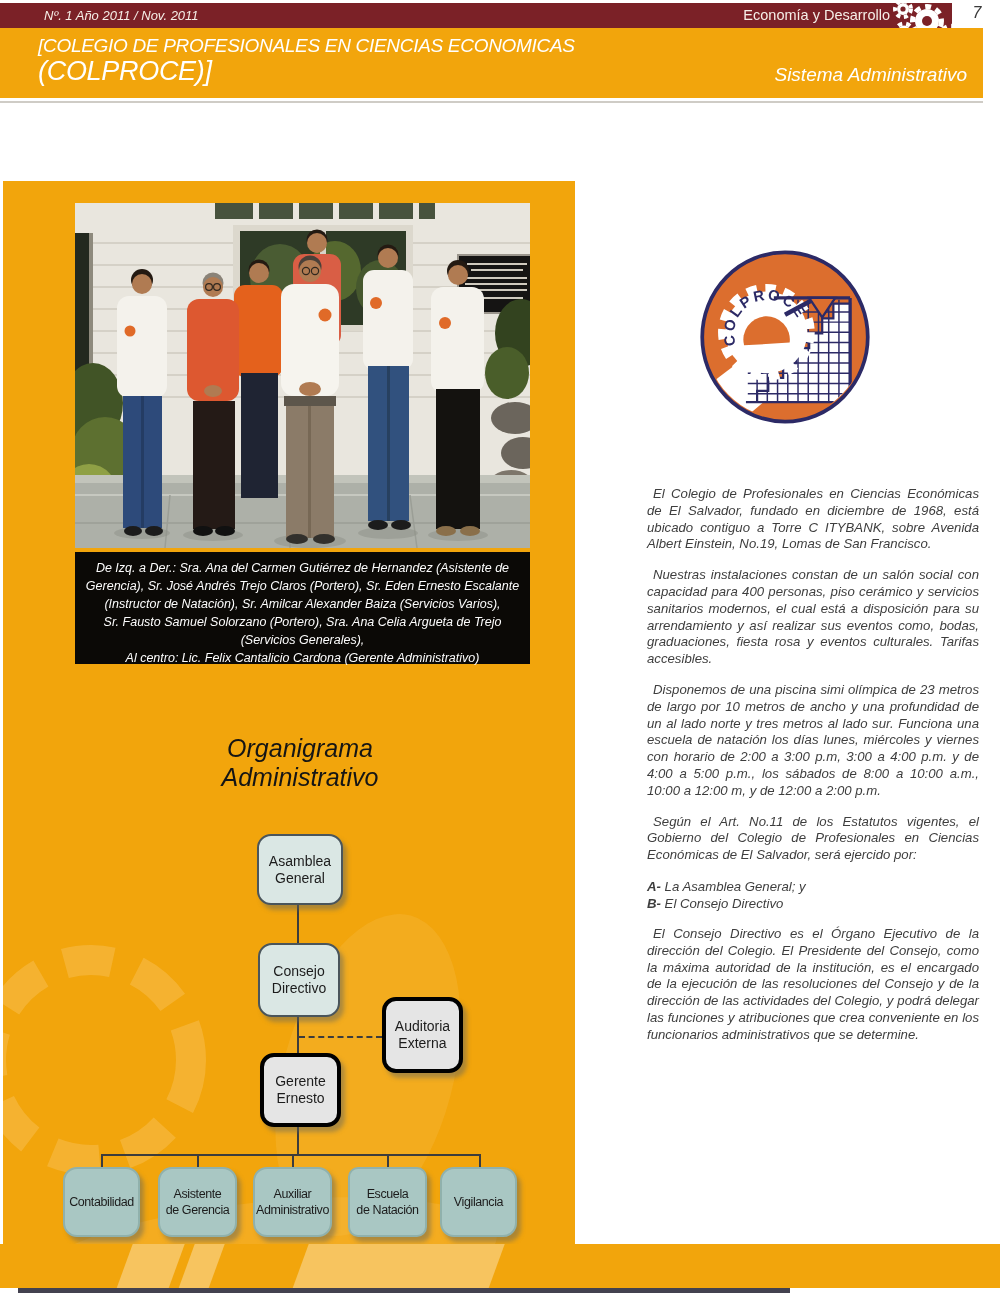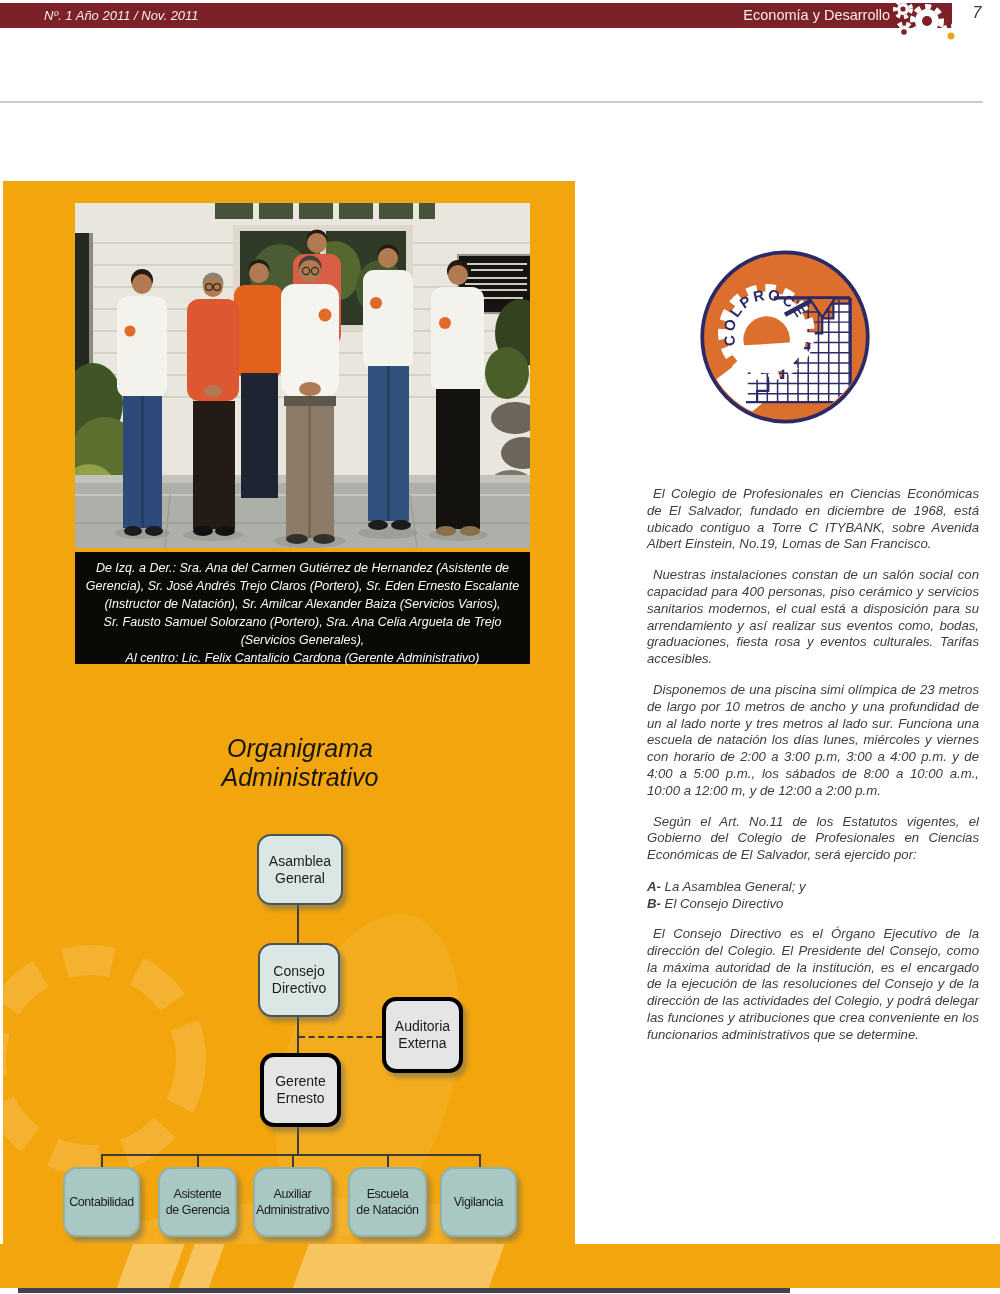--- a/index.html
+++ b/index.html
@@ -90,20 +90,25 @@
       <circle cx="16" cy="32" r="8.5" fill="none" stroke="#ffffff" stroke-width="4" stroke-dasharray="4.4 4"></circle>
       <circle cx="16" cy="32" r="2.8" fill="#7B2127"></circle>
       <circle cx="63" cy="36" r="8"></circle>
       <circle cx="63" cy="36" r="10" fill="none" stroke="#ffffff" stroke-width="4.5" stroke-dasharray="5 4.4"></circle>
       <circle cx="63" cy="36" r="3.4" fill="#F2A50C"></circle>
     </g>
   </svg>
 
   <div class="pagenum">7</div>
 
+  <div class="band">
+    <div class="band-t1">[COLEGIO DE PROFESIONALES EN CIENCIAS ECONOMICAS</div>
+    <div class="band-t2">(COLPROCE)]</div>
+    <div class="band-section">Sistema Administrativo</div>
+  </div>
   <div class="band-underline"></div>
 
   <div class="panel">
 
     <svg class="panel-deco" width="572" height="458" viewBox="0 0 572 458">
       <g fill="none" stroke="#F7BD4E" opacity="0.55">
         <circle cx="88" cy="230" r="100" stroke-width="30" stroke-dasharray="48 26"></circle>
       </g>
       <ellipse cx="365" cy="245" rx="85" ry="165" fill="#F7BD4E" opacity="0.28" transform="rotate(15 365 245)"></ellipse>
       <ellipse cx="260" cy="430" rx="235" ry="58" fill="#F7BD4E" opacity="0.3" transform="rotate(-6 260 430)"></ellipse>
@@ -275,21 +280,21 @@
 Ernesto</span></div>
 
     <div class="node node-bottom" style="left:60px;top:986px;width:77px;height:70px;">
       <span>Contabilidad</span></div>
     <div class="node node-bottom" style="left:155px;top:986px;width:79px;height:70px;">
       <span>Asistente
 de Gerencia</span></div>
     <div class="node node-bottom" style="left:250px;top:986px;width:79px;height:70px;">
       <span>Auxiliar
 Administrativo</span></div>
-    <div class="node node-bottom" style="left:345px;top:986px;width:79px;height:70px;">
+    <div class="node node-bottom" style="left:345px;top:986px;width:79px;height:70px;border-radius:10px;">
       <span>Escuela
 de Natación</span></div>
     <div class="node node-bottom" style="left:437px;top:986px;width:77px;height:70px;">
       <span>Vigilancia</span></div>
   </div>
 
   <svg class="logo" width="186" height="188" viewBox="0 0 200 200">
     <defs>
       <clipPath id="lc">
           <ellipse cx="100" cy="100" rx="86" ry="88"></ellipse>

